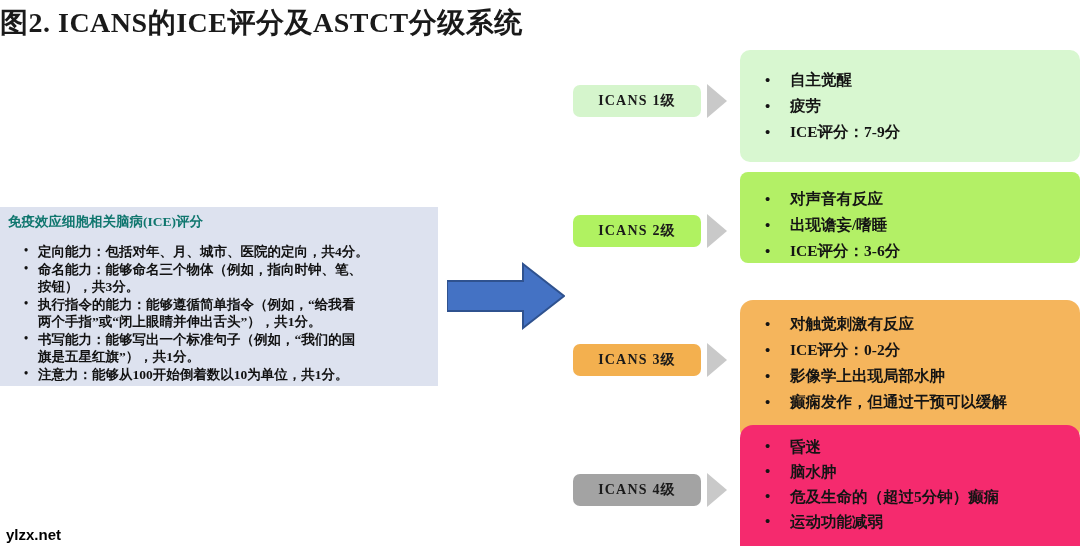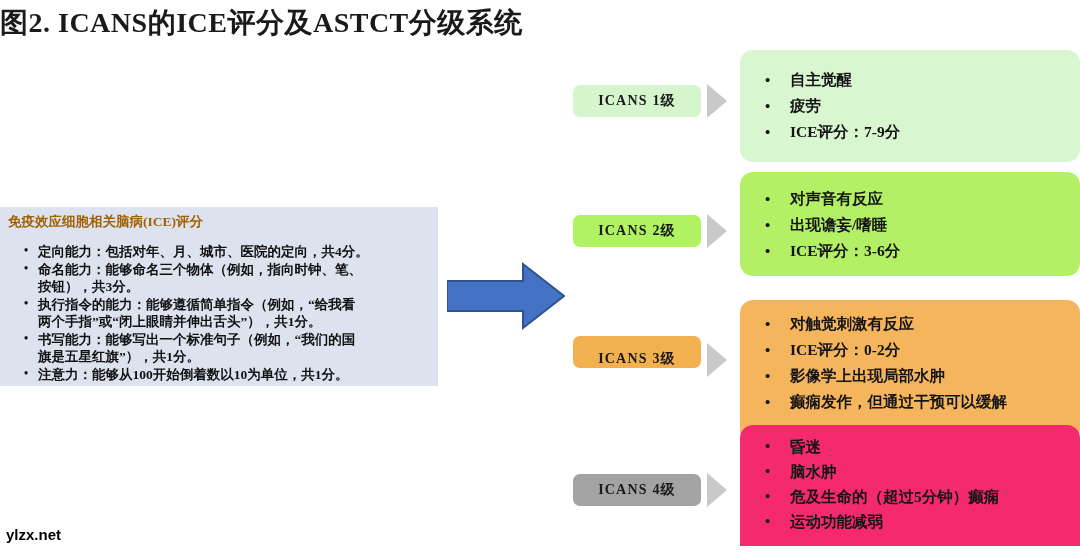--- a/index.html
+++ b/index.html
@@ -35,21 +35,21 @@
     top: 207px;
     width: 438px;
     height: 179px;
     background: #dde2ef;
     box-sizing: border-box;
     padding: 6px 8px 4px 8px;
   }
   #ice-box-heading {
     font-size: 13.5px;
     font-weight: bold;
-    color: #a16207;
+    color: #0f766e;
     line-height: 18px;
     margin-bottom: 1px;
     white-space: nowrap;
   }
   #ice-box-list {
     list-style: none;
     margin: 12px;
     padding: 0;
   }
   #ice-box-list li {
@@ -89,21 +89,21 @@
     justify-content: center;
     font-family: "Liberation Serif", "DejaVu Serif", serif;
     font-size: 14px;
     font-weight: bold;
     color: #1a1a1a;
     letter-spacing: 1.2px;
     box-sizing: border-box;
   }
   #grade-chip-1 { left: 573px; top: 85px;  background: #d5f5cc; }
   #grade-chip-2 { left: 573px; top: 215px; background: #b0f261; }
-  #grade-chip-3 { left: 573px; top: 336px; background: #f3b04f; align-items: flex-end; }
+  #grade-chip-3 { left: 573px; top: 344px; background: #f3b04f; }
   #grade-chip-4 { left: 573px; top: 474px; background: #f52f71; }
 
   
   .tri-connector {
     position: absolute;
     width: 0;
     height: 0;
     border-top: 17px solid transparent;
     border-bottom: 17px solid transparent;
     border-left: 20px solid #c9c9c9;
@@ -139,23 +139,23 @@
     white-space: nowrap;
   }
   .detail-panel li::before {
     content: "\2022";
     position: absolute;
     left: 15px;
     top: 0px;
     font-size: 15px;
   }
 
-  #detail-panel-1 { top: 50px;  height: 112px; background: #d8f7d0; }
+  #detail-panel-1 { top: 50px;  height: 112px; background: #d8f7d0; border-radius: 10px; }
   #detail-panel-1 ul { padding-top: 9px; }
-  #detail-panel-2 { top: 172px; height: 104px; background: #b3f066; }
+  #detail-panel-2 { top: 172px; height: 91px; background: #b3f066; border-radius: 8px; }
   #detail-panel-2 ul { padding-top: 6px; }
   #detail-panel-3 { top: 300px; height: 142px; background: #f5b55c; }
   #detail-panel-3 ul { padding-top: 3px; }
   #detail-panel-4 { top: 425px; height: 121px; background: #f52a6e;
                     border-bottom-left-radius: 0; border-bottom-right-radius: 0; }
   #detail-panel-4 ul { padding-top: 1px; }
   #detail-panel-4 li { line-height: 25px; }
 
   
   #watermark {

